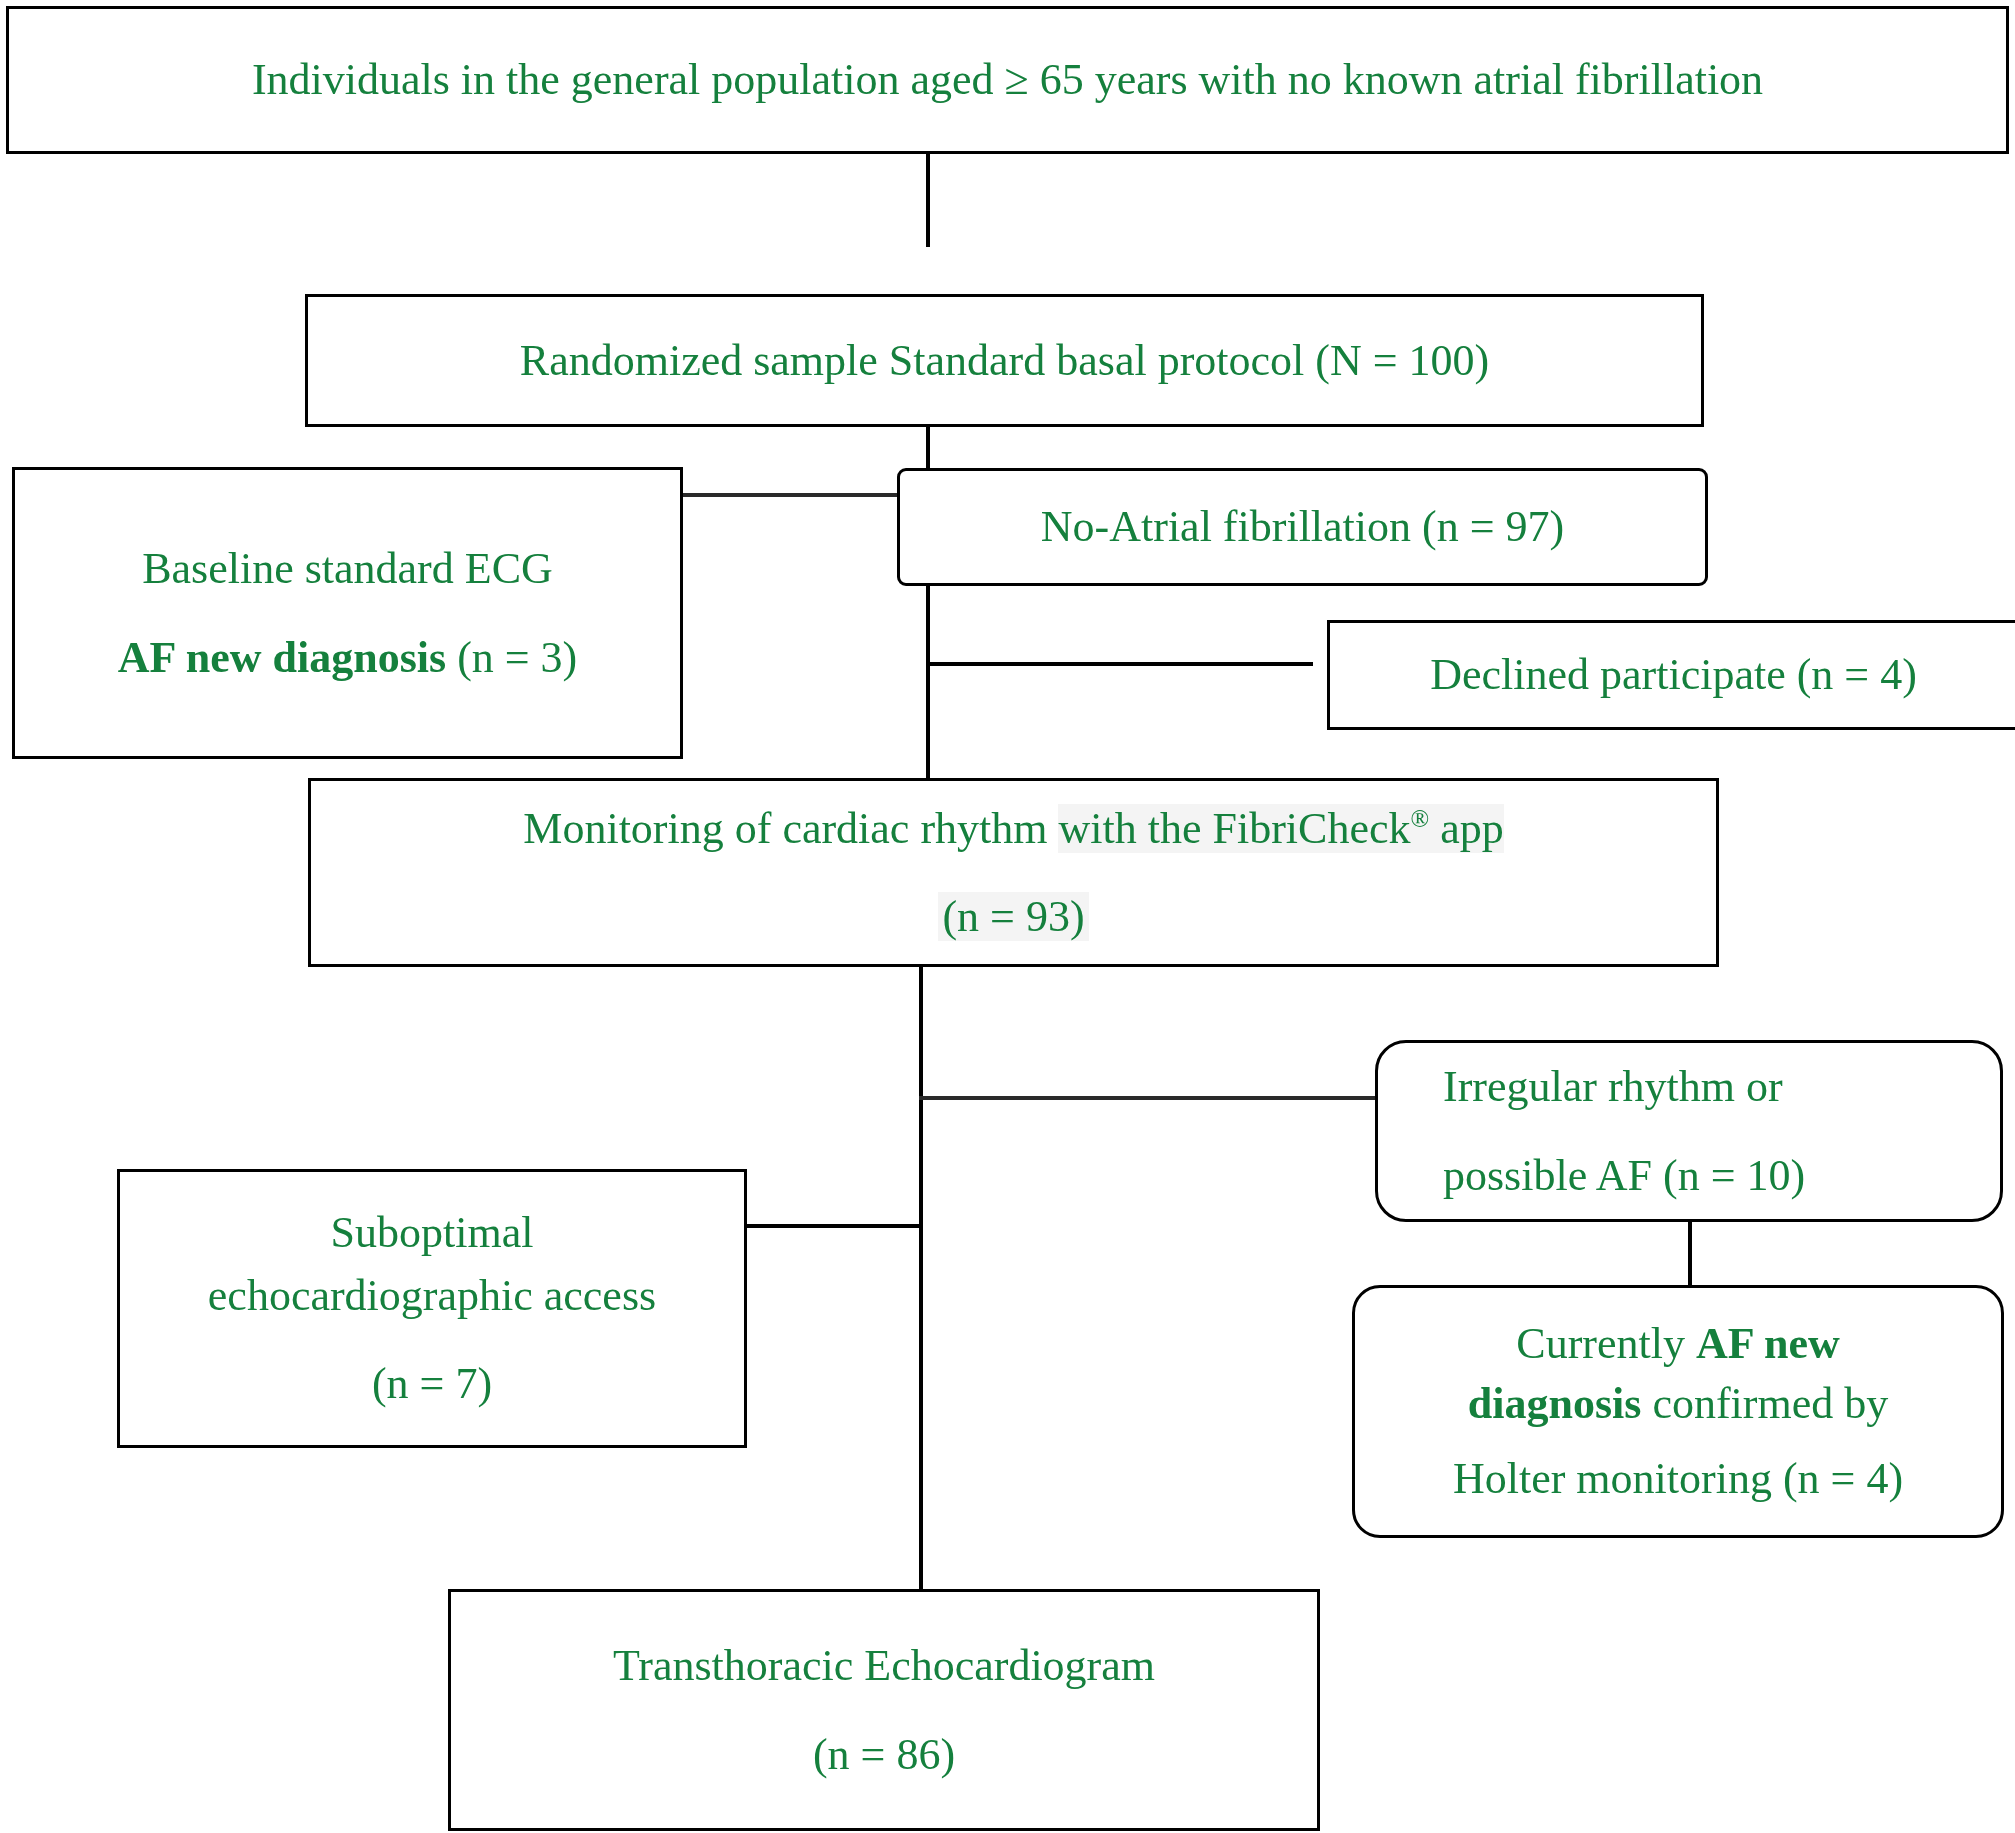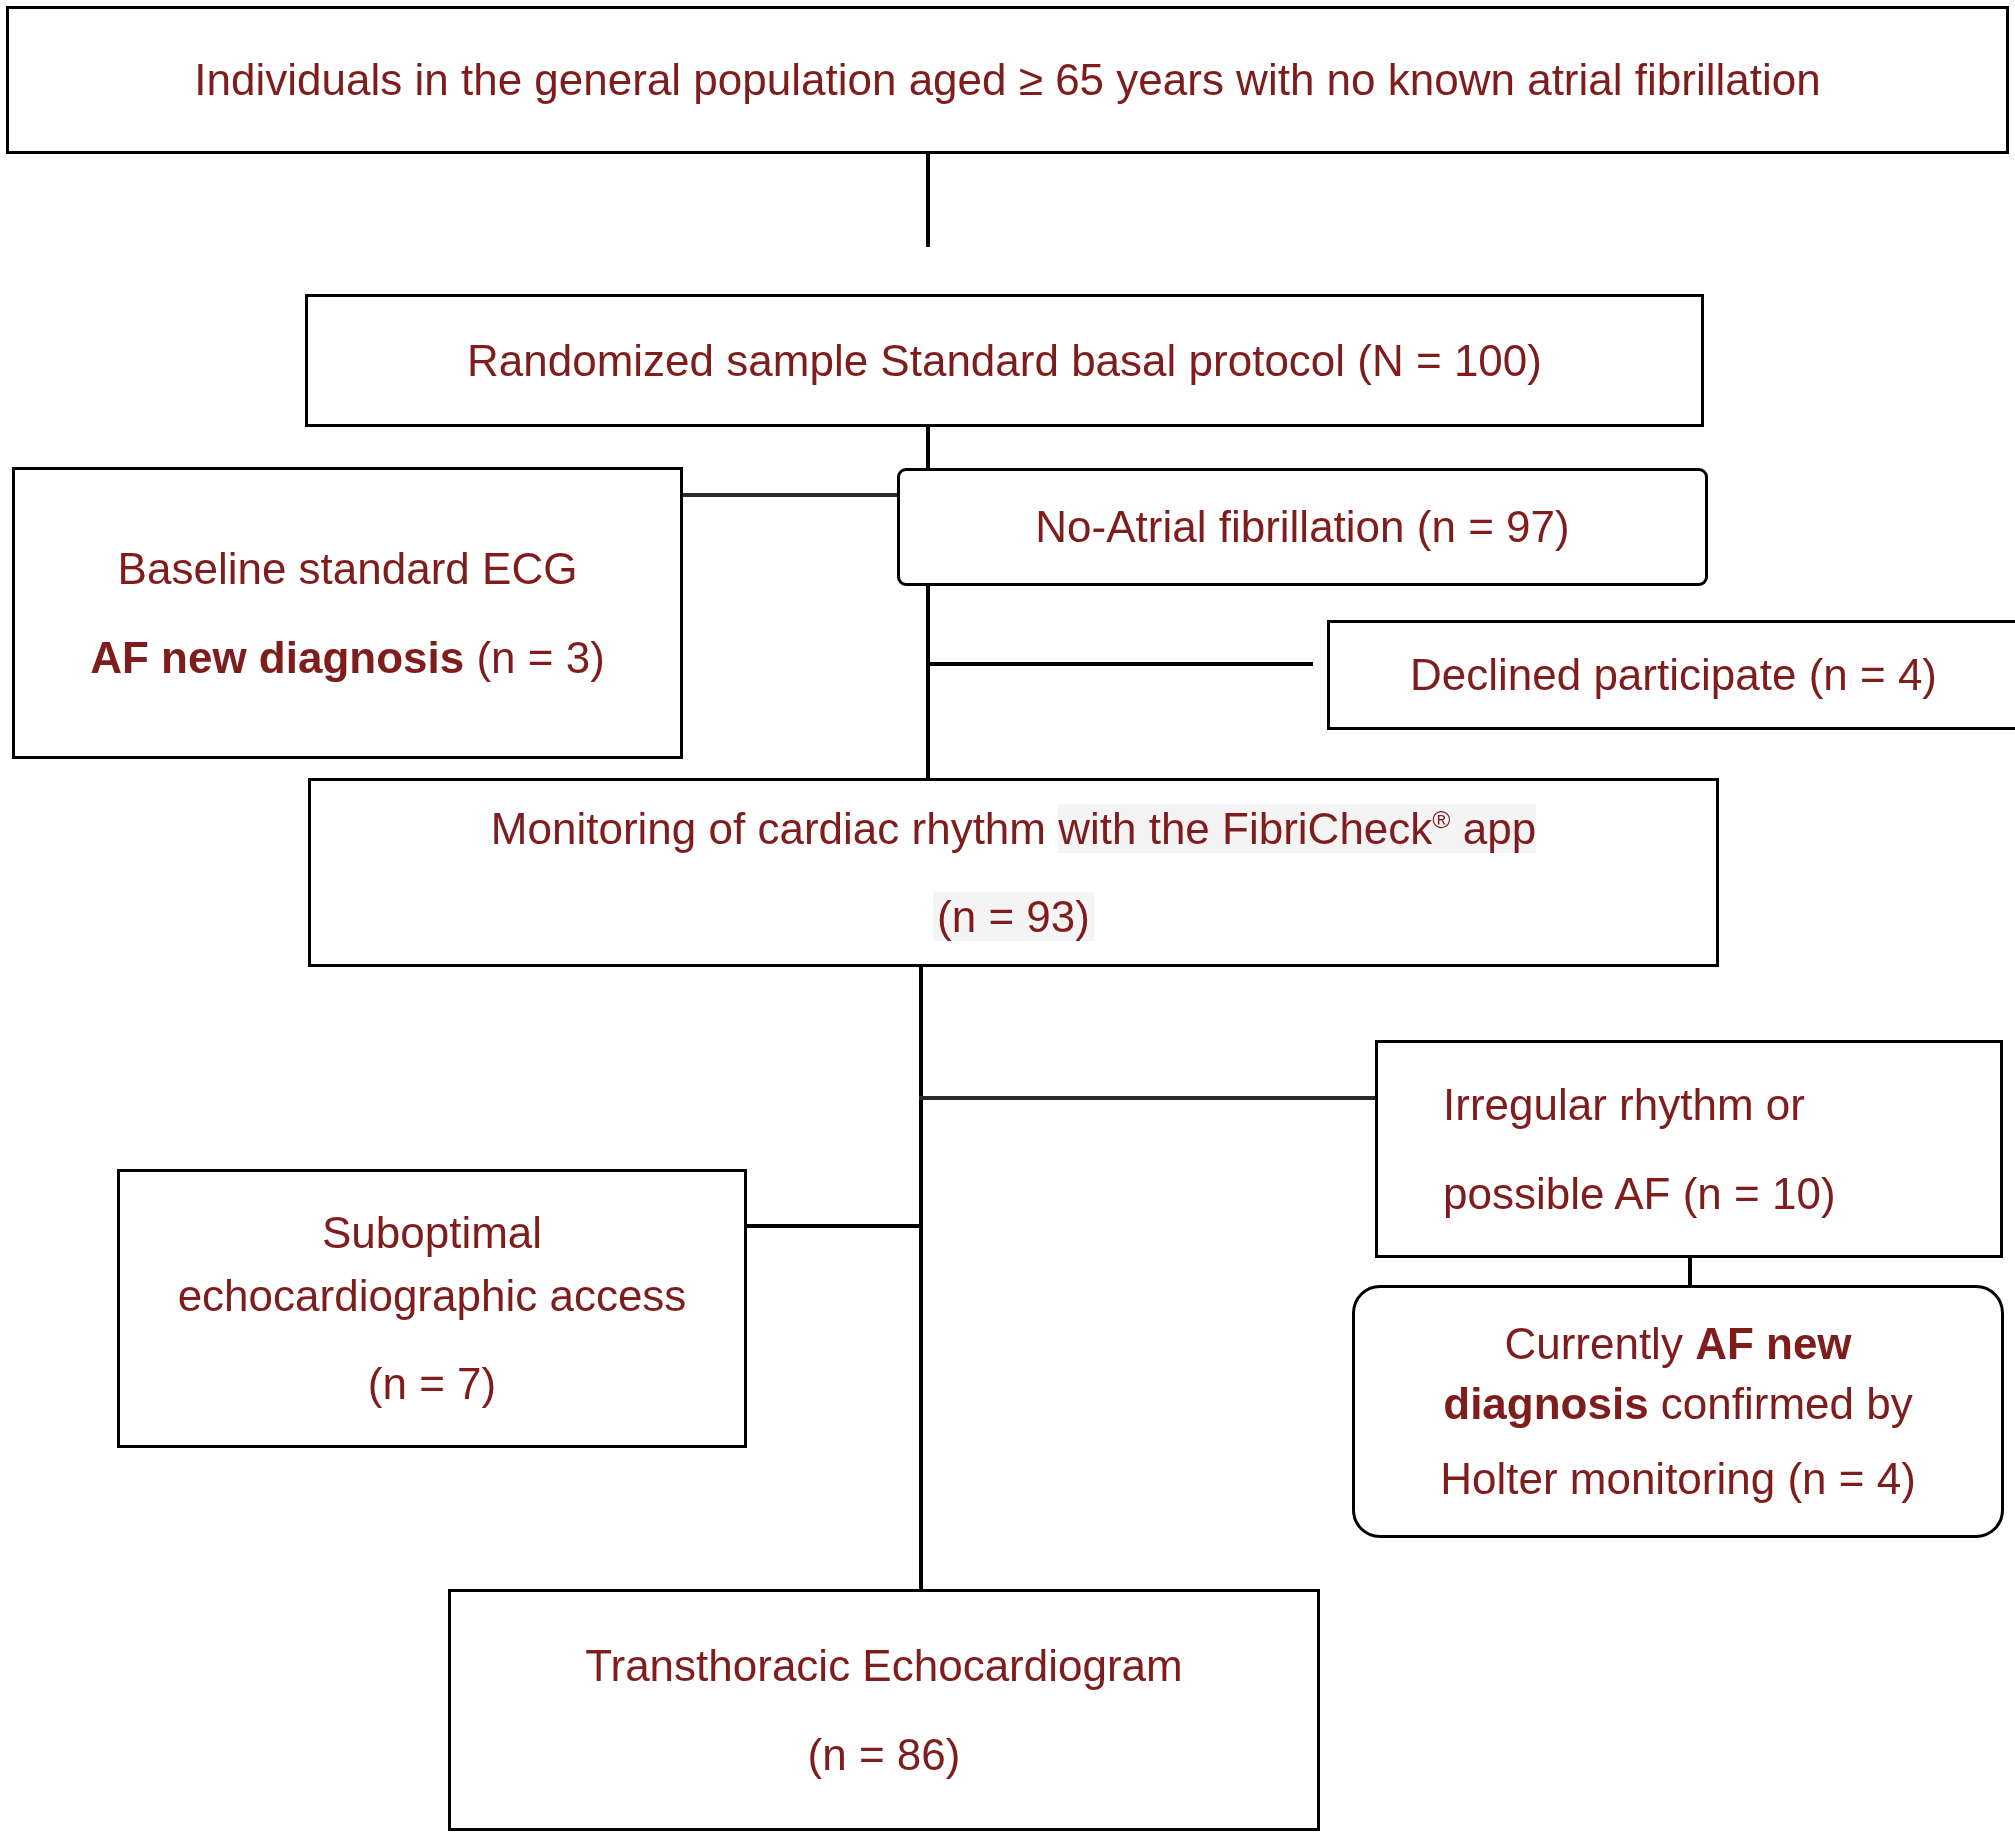--- a/index.html
+++ b/index.html
@@ -5,22 +5,22 @@
   html, body {
     margin: 0;
     padding: 0;
     background: #ffffff;
   }
   #chart-root {
     position: relative;
     width: 2015px;
     height: 1833px;
     background: #ffffff;
-    font-family: Liberation Sans, sans-serif;
-    color: #7f1d1d;
+    font-family: Liberation Serif, serif;
+    color: #15803d;
     overflow: hidden;
   }
   .node {
     position: absolute;
     box-sizing: border-box;
     border: 3.7px solid #000000;
     background: #ffffff;
     display: flex;
     flex-direction: column;
     align-items: center;
@@ -99,21 +99,21 @@
 
   <div class="node" style="left:1310px; top:620px; width:693px; height:110px;margin-left:17px;">
     <span class="line txt">Declined participate (n = 4)</span>
   </div>
 
   <div class="node" style="left:308px; top:778px; width:1411px; height:189px;">
     <span class="line txt"><span>Monitoring of cardiac rhythm </span><span class="hl"><span>with the FibriCheck</span><sup>®</sup><span> app</span></span></span>
     <span class="line txt hl" style="width:auto; padding:0 4.4px;">(n = 93)</span>
   </div>
 
-  <div class="node" style="left:1375px; top:1040px; width:628px; height:218px; align-items:flex-start; padding-left:65px;">
+  <div class="node" style="left:1375px; top:1040px; width:628px; height:182px; align-items:flex-start; padding-left:65px;border-radius:31px;">
     <span class="line txt" style="text-align:left;">Irregular rhythm or</span>
     <span class="line txt" style="text-align:left;">possible AF (n = 10)</span>
   </div>
 
   <div class="node" style="left:117px; top:1169px; width:630px; height:279px;">
     <span class="line txt">Suboptimal</span>
     <span class="line txt" style="margin-top:13.3px;">echocardiographic access</span>
     <span class="line txt">(n = 7)</span>
   </div>
 

